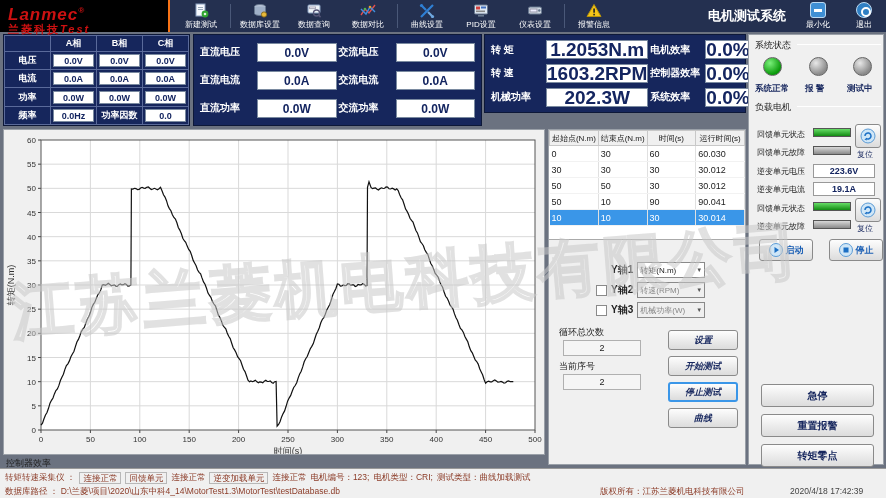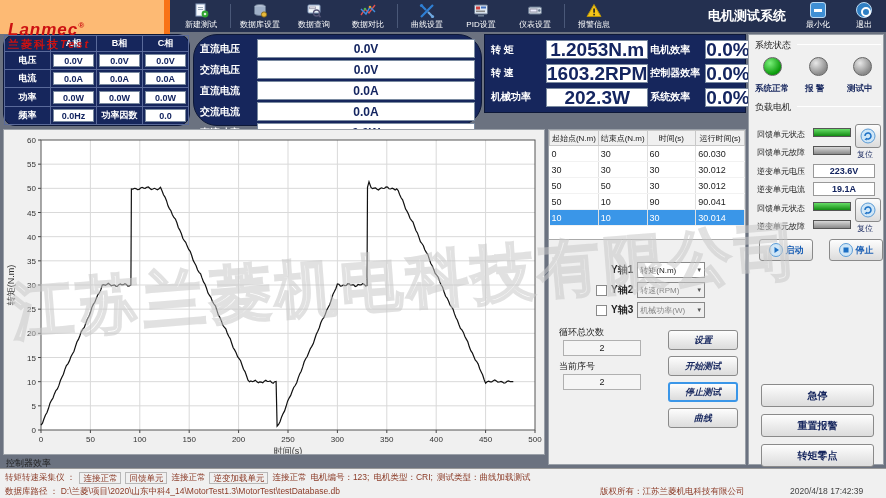--- a/index.html
+++ b/index.html
@@ -3,21 +3,21 @@
 <meta charset="utf-8">
 <style>
   * { margin:0; padding:0; box-sizing:border-box; }
   html,body { width:886px; height:498px; overflow:hidden;
     font-family:"Liberation Sans","DejaVu Sans",sans-serif; }
   .app { position:relative; width:886px; height:498px; background:#6b7280; overflow:hidden; }
 
   
   .topbar { position:absolute; left:0; top:0; width:886px; height:32px; background:#243050;
     display:flex; align-items:stretch; z-index:5; }
-  .logo { width:170px; background:#fdba74; border-right:6px solid #f97316; padding:17px 8px; }
+  .logo { width:170px; background:#000000; border-right:2px solid #f97316; padding:2px 8px; }
   .logo-line1 { font-size:17px; font-weight:bold; font-style:italic; color:#cc1111; line-height:17px; letter-spacing:1px;}
   .logo-sup { font-size:8px; vertical-align:super; }
   .logo-line2 { font-size:11px; font-weight:bold; color:#cc1111; letter-spacing:2px; line-height:12px;}
   .logo-line2 .test { font-style:italic; }
   .toolbar { display:flex; align-items:center; padding-left:4px; }
   .tb-item { width:54px; height:32px; display:flex; flex-direction:column; align-items:center; justify-content:center; cursor:pointer; }
   .tb-item svg { width:16px; height:15px; display:block; }
   .tb-label { font-size:8px; color:#fff; white-space:nowrap; margin-top:1px; }
   .tb-sep { width:1px; height:24px; background:#4a5878; margin:0 2px; }
   .win-title { position:absolute; left:672px; top:0; width:150px; height:32px; line-height:32px;
@@ -26,27 +26,27 @@
   .winbtn .glyph { width:16px; height:16px; margin-top:1px;}
   .winbtn .wlabel { font-size:8px; color:#fff; margin-top:1px;}
   .btn-min { left:796px; } .btn-exit { left:842px; }
   .min-glyph { background:#3f8fd4; border:1px solid #bcd9f2; border-radius:3px; position:relative;}
   .min-glyph::after{ content:""; position:absolute; left:3px; top:6px; width:8px; height:3px; background:#fff;}
   .exit-glyph { background:#2f7fc4; border:1px solid #bcd9f2; border-radius:50%; position:relative; }
   .exit-glyph::after{ content:""; position:absolute; left:4px; top:4px; width:6px; height:6px; border:2px solid #fff; border-radius:50%;}
 
   
   .navy { background:#16265c; border:1px solid #0d1838; position:absolute; color:#fff; }
-  .phase-panel { left:3px; top:34px; width:187px; height:92px;border-radius:12px; }
+  .phase-panel { left:3px; top:34px; width:187px; height:92px; }
   .phase-table { width:100%; height:100%; border-collapse:collapse; table-layout:fixed; }
   .phase-table td,.phase-table th { border:1px solid #5a6a9a; font-size:9px; font-weight:bold; color:#fff; text-align:center; vertical-align:middle; padding:0;}
   .vbox { background:#fff; border:1px solid #7a8aa0; color:#142560; font-weight:bold; font-size:9px;
     height:13px; line-height:12px; margin:1px 2px; text-align:center; }
   .dcac-panel { left:193px; top:34px; width:289px; height:92px; padding:4px 6px;
-    display:grid; grid-template-columns:1fr; grid-template-rows:1fr 1fr 1fr; gap:2px;border-radius:24px;}
+    display:grid; grid-template-columns:1fr 1fr; grid-template-rows:1fr 1fr 1fr; gap:2px;}
   .meas-row { display:flex; align-items:center; }
   .meas-label { font-size:10px; font-weight:bold; white-space:nowrap; width:52px; text-align:justify; }
   .meas-box { flex:1; background:#fff; border:1px solid #7a8aa0; color:#142560; font-weight:bold;
     font-size:12px; height:19px; line-height:18px; text-align:center; margin-left:5px;}
   .torque-panel { left:484px; top:34px; width:262px; height:79px; padding:4px 6px;
     display:grid; grid-template-columns:1.08fr 1fr; grid-template-rows:1fr 1fr 1fr; gap:2px;}
   .torque-panel .meas-label { width:50px; }
   .torque-panel .big { font-size:19px; }
 
   

